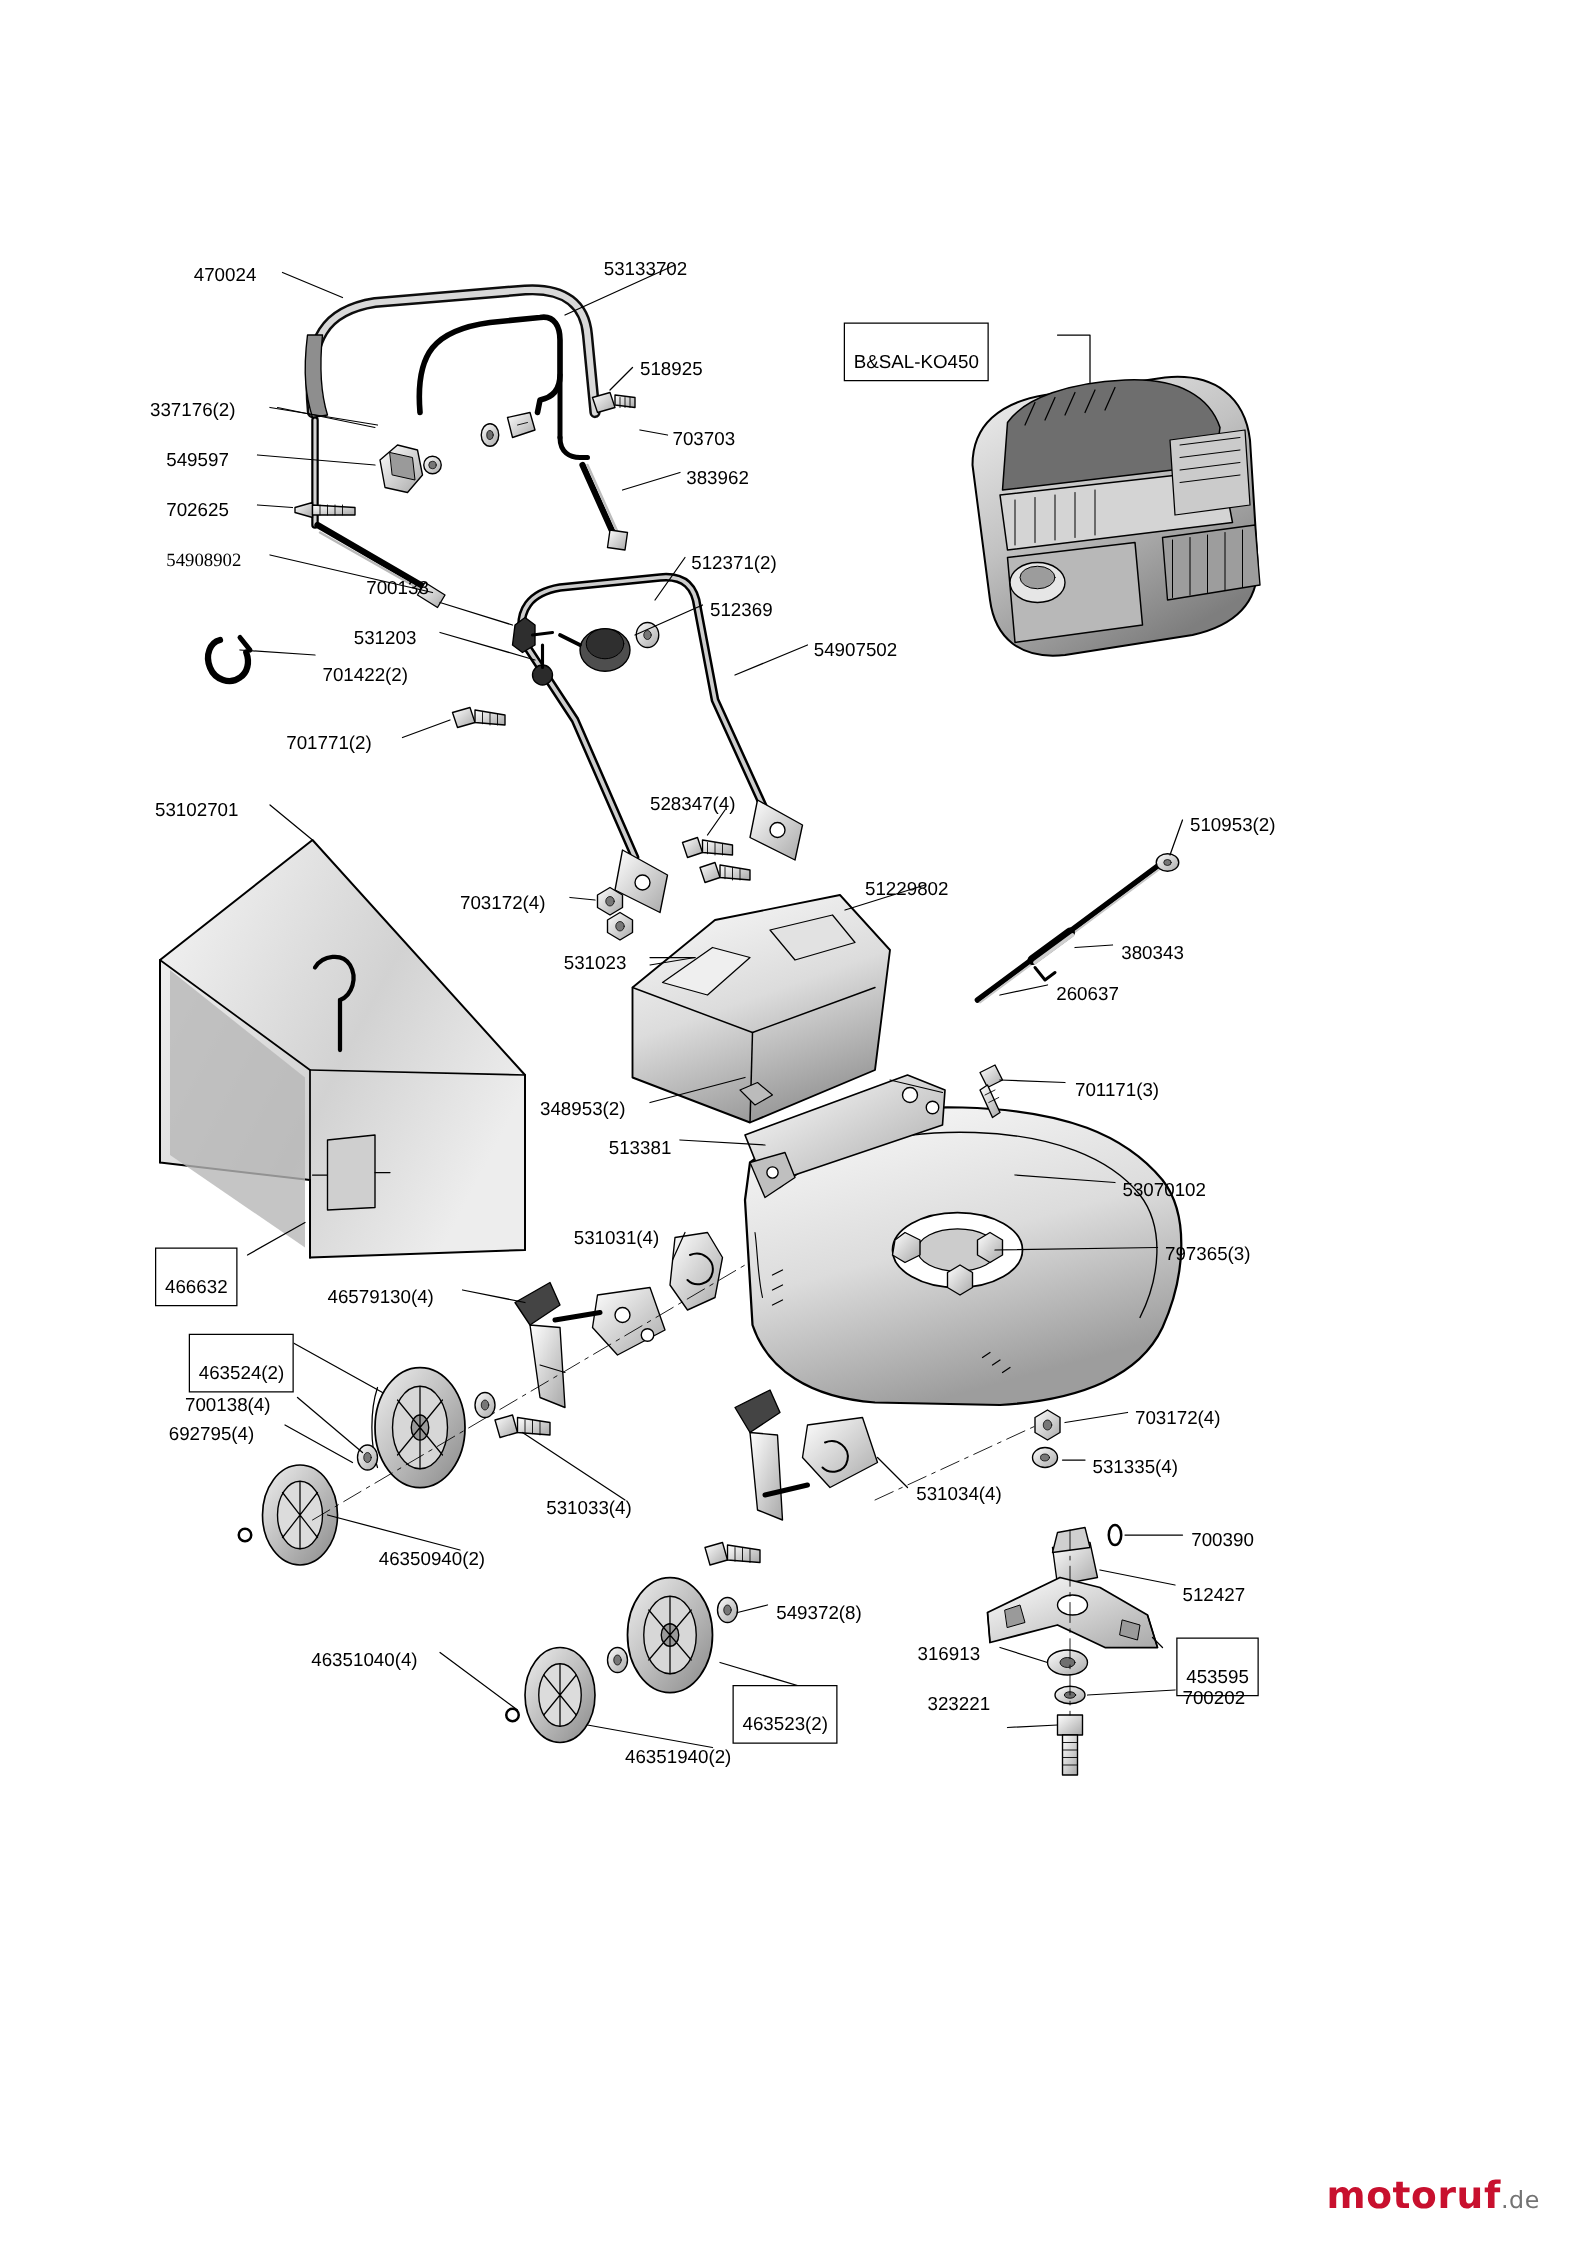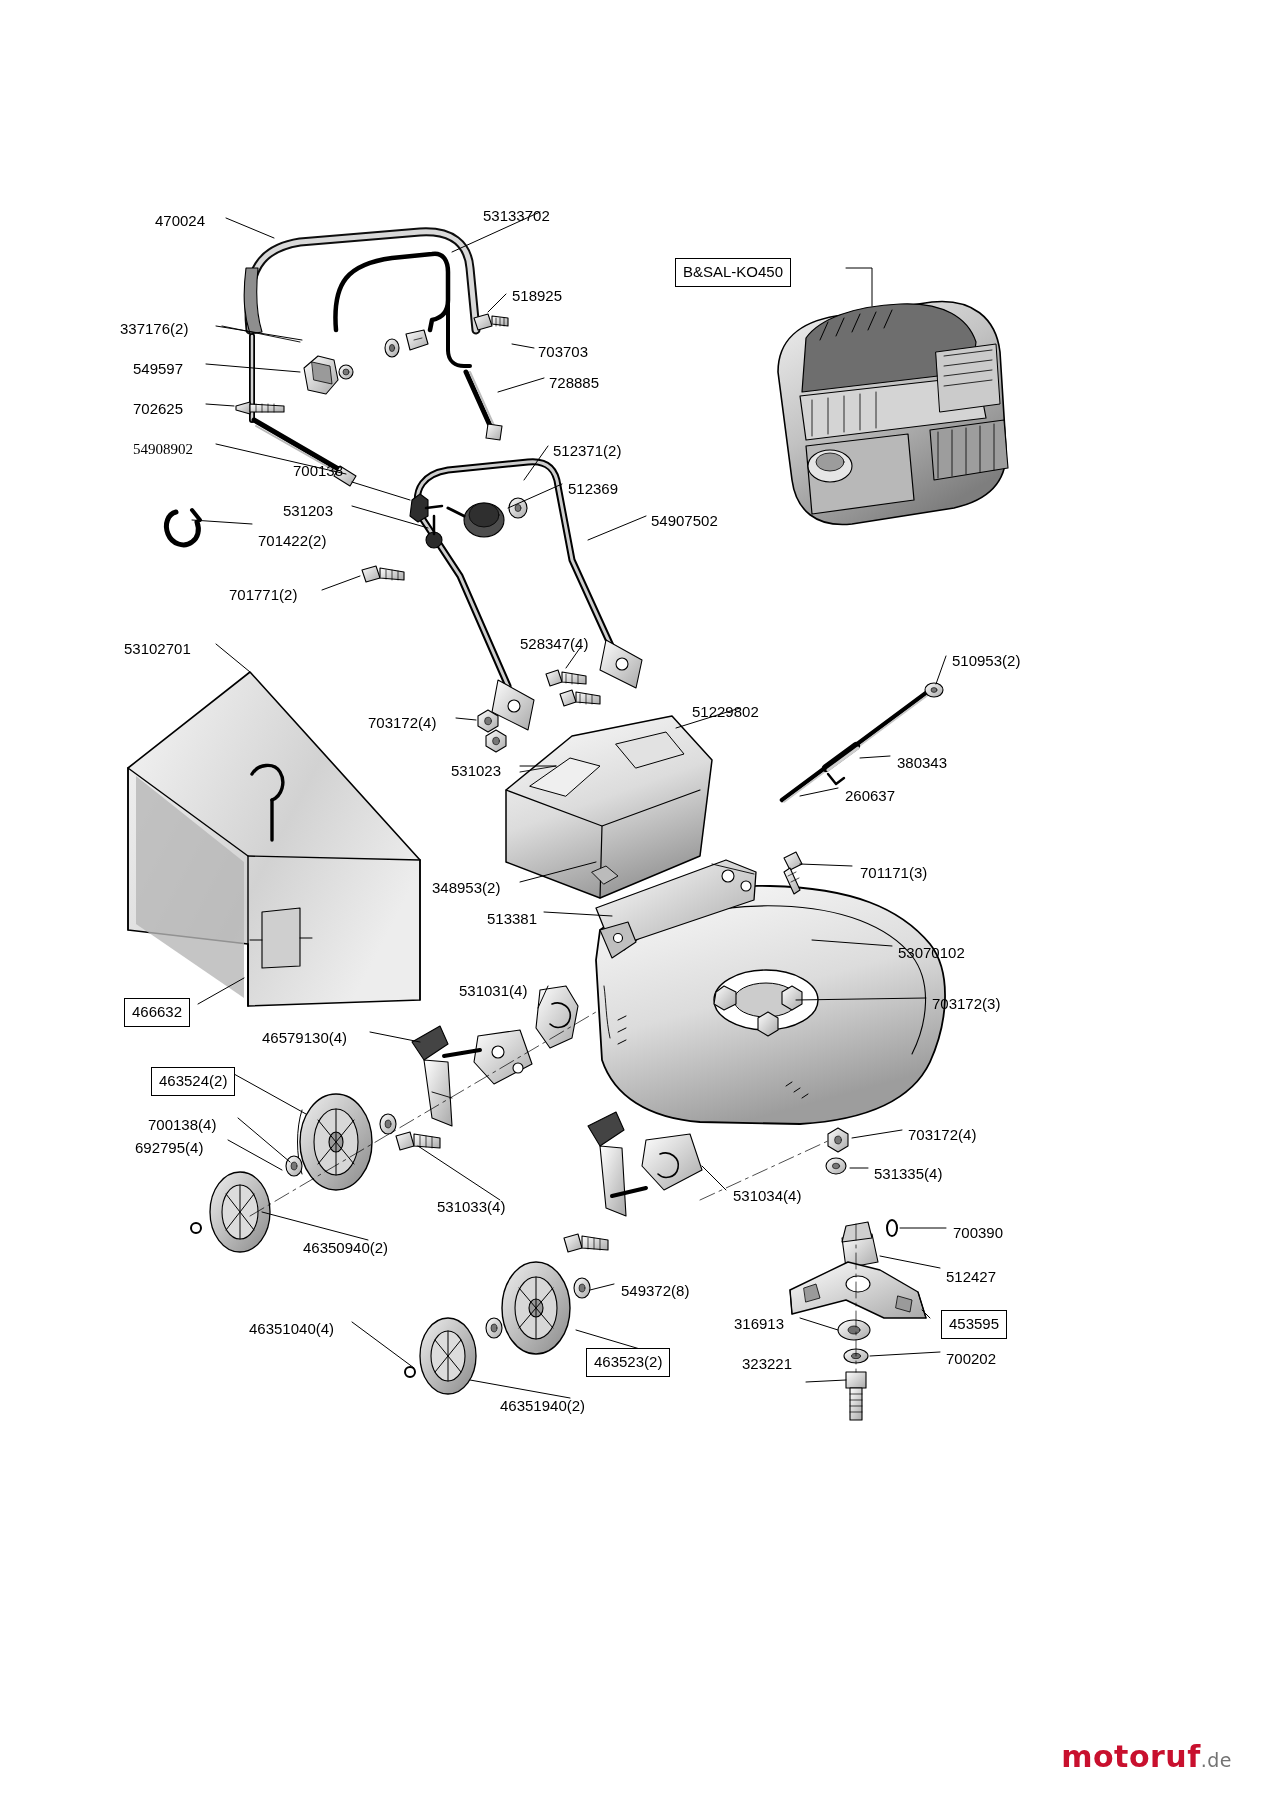--- a/index.html
+++ b/index.html
@@ -27,21 +27,21 @@
   .label {
     position: absolute;
     font-family: "Liberation Sans", sans-serif;
     font-size: 15px;
     color: #000000;
     white-space: nowrap;
     line-height: 22px;
   }
   .label.boxed {
     border: 1.5px solid #000000;
-    padding: 2px 7px 3px 7px;
+    padding: 20px 7px 3px 7px;
     background: #ffffff;
   }
   .watermark {
     position: absolute;
     right: 40px;
     bottom: 26px;
     font-size: 30px;
     letter-spacing: 0.5px;
     color: #c8102e;
     font-family: "DejaVu Sans", sans-serif;
@@ -433,21 +433,21 @@
   </svg>
 
   <div id="labels-layer">
       <div class="label" style="left: 155px; top: 210px;">470024</div>
       <div class="label" style="left: 483px; top: 205px;">53133702</div>
       <div class="label boxed" style="left: 675px; top: 258px;">B&amp;SAL-KO450</div>
       <div class="label" style="left: 512px; top: 285px;">518925</div>
       <div class="label" style="left: 120px; top: 318px;">337176(2)</div>
       <div class="label" style="left: 538px; top: 341px;">703703</div>
       <div class="label" style="left: 133px; top: 358px;">549597</div>
-      <div class="label" style="left: 549px; top: 372px;">728885</div>
+      <div class="label" style="left: 549px; top: 372px;">383962</div>
       <div class="label" style="left: 133px; top: 398px;">702625</div>
       <div class="label" style="left: 133px; top: 438px; font-family: Liberation Serif, serif;">54908902</div>
       <div class="label" style="left: 553px; top: 440px;">512371(2)</div>
       <div class="label" style="left: 283px; top: 460px; margin-left: 10px;">700138</div>
       <div class="label" style="left: 568px; top: 478px;">512369</div>
       <div class="label" style="left: 283px; top: 500px;">531203</div>
       <div class="label" style="left: 651px; top: 510px;">54907502</div>
       <div class="label" style="left: 258px; top: 530px;">701422(2)</div>
       <div class="label" style="left: 229px; top: 584px;">701771(2)</div>
       <div class="label" style="left: 124px; top: 638px;">53102701</div>
@@ -456,21 +456,21 @@
       <div class="label" style="left: 692px; top: 701px;">51229802</div>
       <div class="label" style="left: 368px; top: 712px;">703172(4)</div>
       <div class="label" style="left: 451px; top: 760px;">531023</div>
       <div class="label" style="left: 897px; top: 752px;">380343</div>
       <div class="label" style="left: 845px; top: 785px;">260637</div>
       <div class="label" style="left: 860px; top: 862px;">701171(3)</div>
       <div class="label" style="left: 432px; top: 877px;">348953(2)</div>
       <div class="label" style="left: 487px; top: 908px;">513381</div>
       <div class="label" style="left: 898px; top: 942px;">53070102</div>
       <div class="label" style="left: 459px; top: 980px;">531031(4)</div>
-      <div class="label" style="left: 932px; top: 993px;">703172(3)</div>
+      <div class="label" style="left: 932px; top: 993px;">797365(3)</div>
       <div class="label boxed" style="left: 124px; top: 998px;">466632</div>
       <div class="label" style="left: 262px; top: 1027px;">46579130(4)</div>
       <div class="label boxed" style="left: 151px; top: 1067px;">463524(2)</div>
       <div class="label" style="left: 148px; top: 1114px;">700138(4)</div>
       <div class="label" style="left: 135px; top: 1137px;">692795(4)</div>
       <div class="label" style="left: 908px; top: 1124px;">703172(4)</div>
       <div class="label" style="left: 874px; top: 1163px;">531335(4)</div>
       <div class="label" style="left: 437px; top: 1196px;">531033(4)</div>
       <div class="label" style="left: 733px; top: 1185px;">531034(4)</div>
       <div class="label" style="left: 303px; top: 1237px;">46350940(2)</div>

